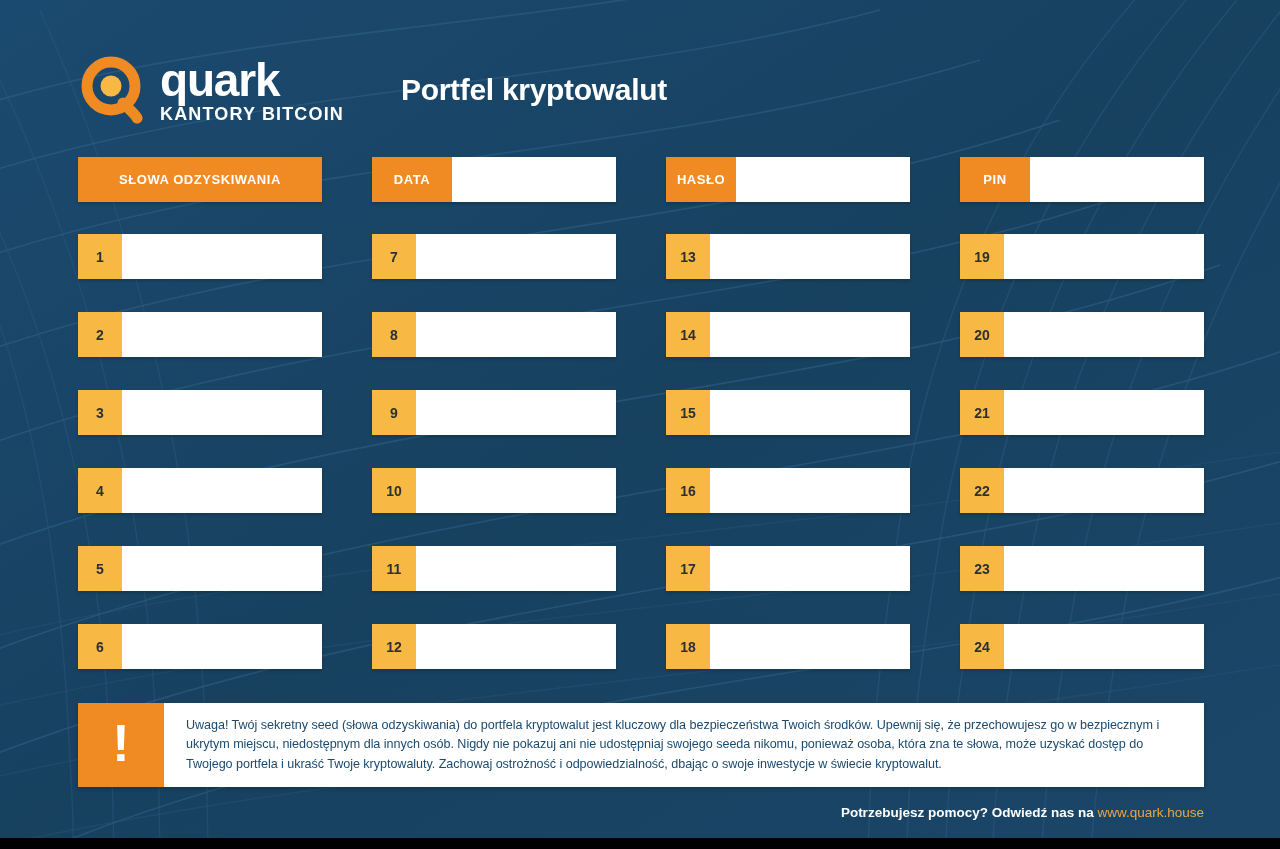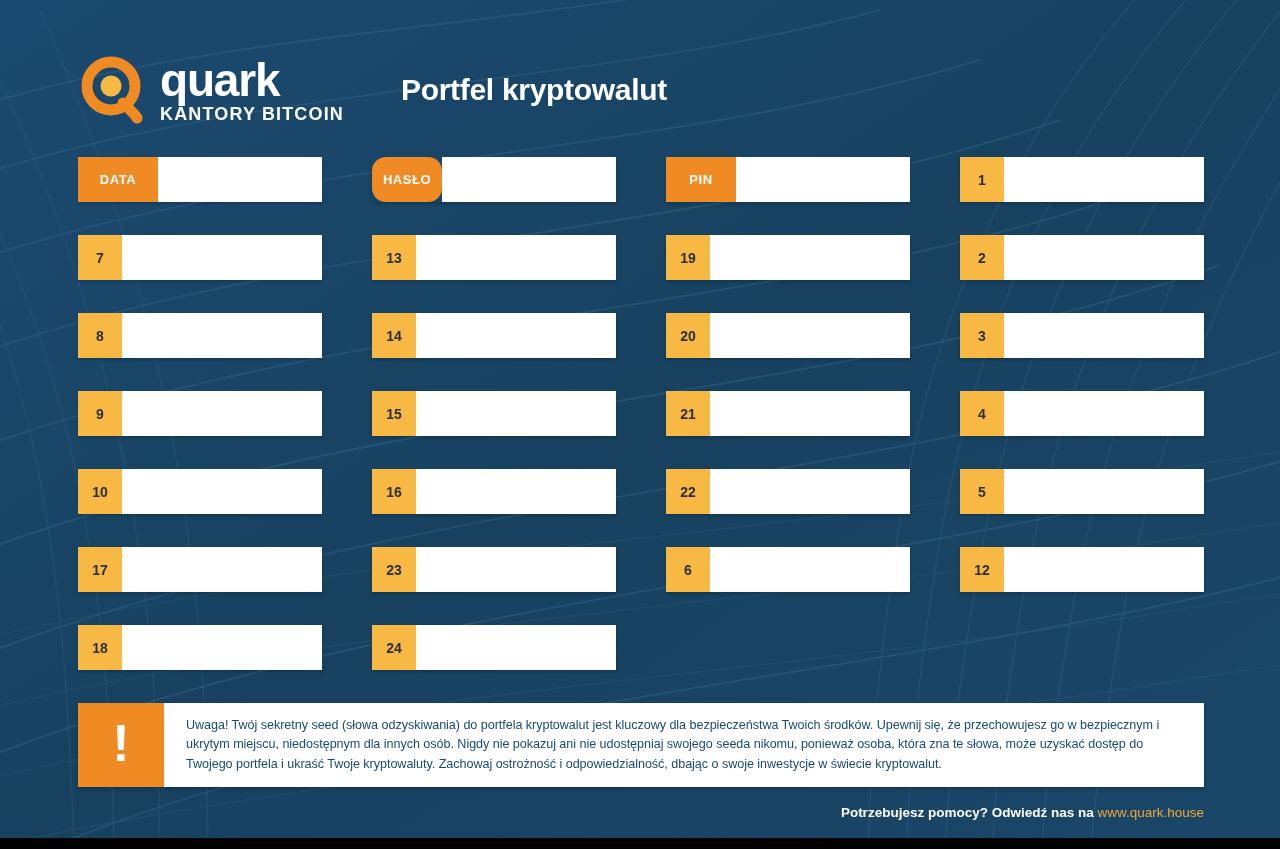--- a/index.html
+++ b/index.html
@@ -125,21 +125,21 @@
     justify-content: center;
     flex: 0 0 auto;
     padding: 0 14px;
     white-space: nowrap;
   }
   .tag.full {
     flex: 1 1 auto;
     justify-content: center;
   }
   .tag.data  { width: 72px; padding: 4px; }
-  .tag.haslo { width: 70px; padding: 0; border-radius: 14px; }
+  .tag.haslo { width: 70px; padding: 0; }
   .tag.pin   { width: 70px; padding: 0; }
 
   .numtag {
     background: #f7b844;
     color: #2c3034;
     font-size: 14px;
     font-weight: bold;
     display: flex;
     align-items: center;
     justify-content: center;
@@ -272,20 +272,23 @@
           <span class="logo-word">quark</span>
           <span class="logo-sub">KANTORY BITCOIN</span>
         </div>
       </div>
       <div id="page-title">Portfel kryptowalut</div>
     </div>
 
     <div id="grid">
 
       <div class="cell head">
+        <div class="tag full">SŁOWA ODZYSKIWANIA</div>
+      </div>
+      <div class="cell head">
         <div class="tag data">DATA</div>
         <div class="blank"></div>
       </div>
       <div class="cell head">
         <div class="tag haslo">HASŁO</div>
         <div class="blank"></div>
       </div>
       <div class="cell head">
         <div class="tag pin">PIN</div>
         <div class="blank"></div>
@@ -354,20 +357,24 @@
         <div class="numtag">16</div>
         <div class="blank"></div>
       </div>
       <div class="cell">
         <div class="numtag">22</div>
         <div class="blank"></div>
       </div>
 
       <div class="cell">
         <div class="numtag">5</div>
+        <div class="blank"></div>
+      </div>
+      <div class="cell">
+        <div class="numtag">11</div>
         <div class="blank"></div>
       </div>
       <div class="cell">
         <div class="numtag">17</div>
         <div class="blank"></div>
       </div>
       <div class="cell">
         <div class="numtag">23</div>
         <div class="blank"></div>
       </div>

